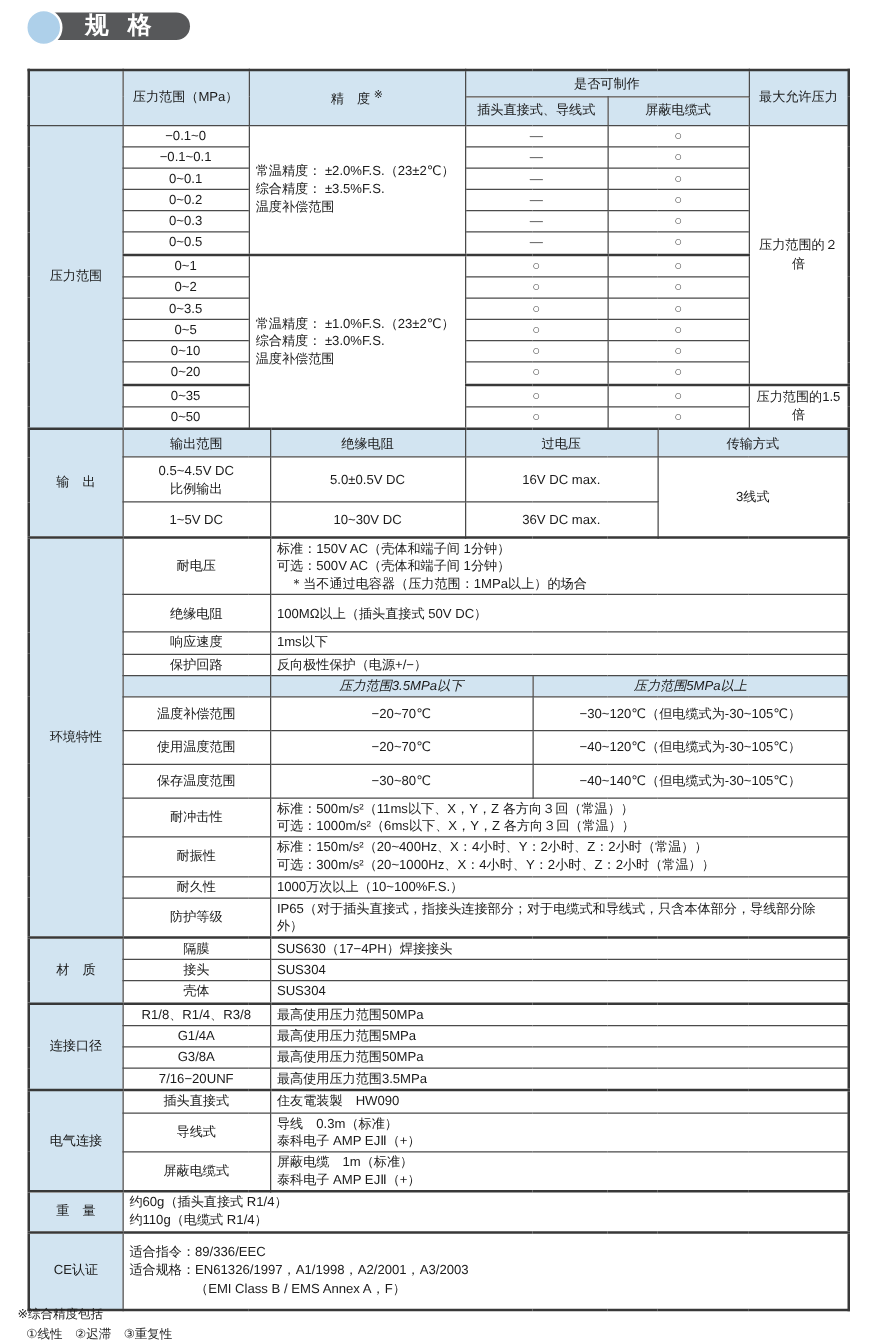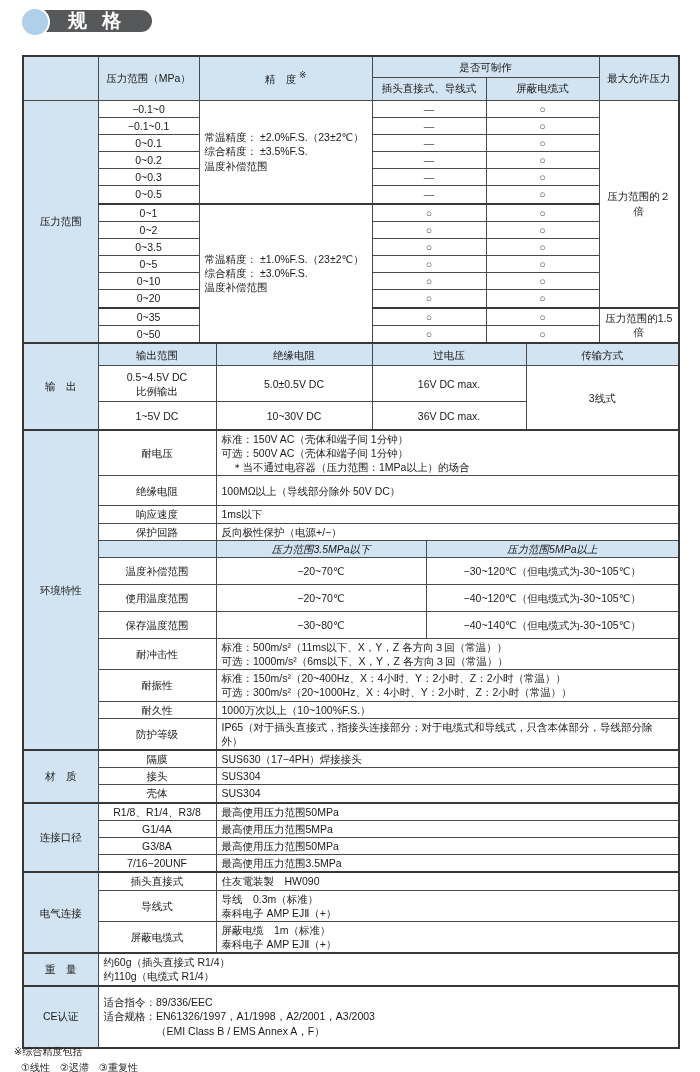--- a/index.html
+++ b/index.html
@@ -195,21 +195,21 @@
 
     <tr class="e1 sec">
       <td class="blue center cat" rowspan="12">环境特性</td>
       <td class="center" colspan="2">耐电压</td>
       <td class="ml" colspan="6">标准：150V AC（壳体和端子间 1分钟）
 可选：500V AC（壳体和端子间 1分钟）
 　＊当不通过电容器（压力范围：1MPa以上）的场合</td>
     </tr>
     <tr class="e2">
       <td class="center" colspan="2">绝缘电阻</td>
-      <td class="ml" colspan="6">100MΩ以上（导线部分除外 50V DC）</td>
+      <td class="ml" colspan="6">100MΩ以上（插头直接式 50V DC）</td>
     </tr>
     <tr class="e3">
       <td class="center" colspan="2">响应速度</td>
       <td class="ml" colspan="6">1ms以下</td>
     </tr>
     <tr class="e4">
       <td class="center" colspan="2">保护回路</td>
       <td class="ml" colspan="6">反向极性保护（电源+/−）</td>
     </tr>
     <tr class="esub">

